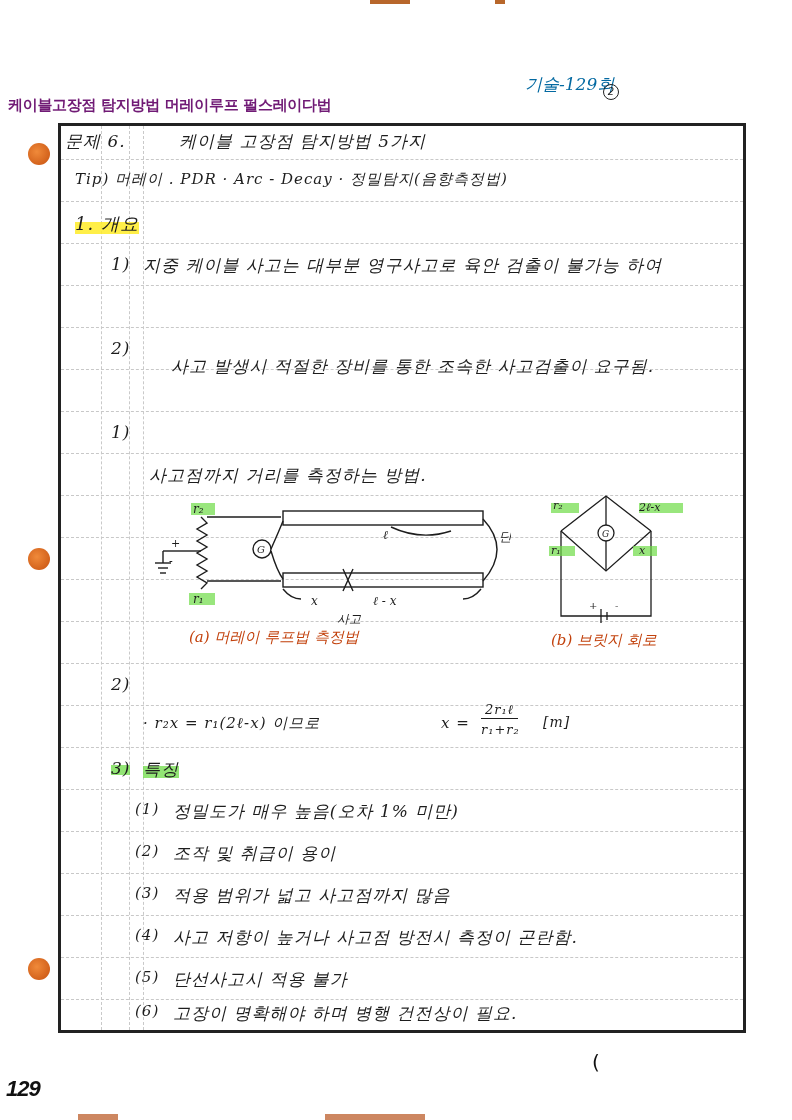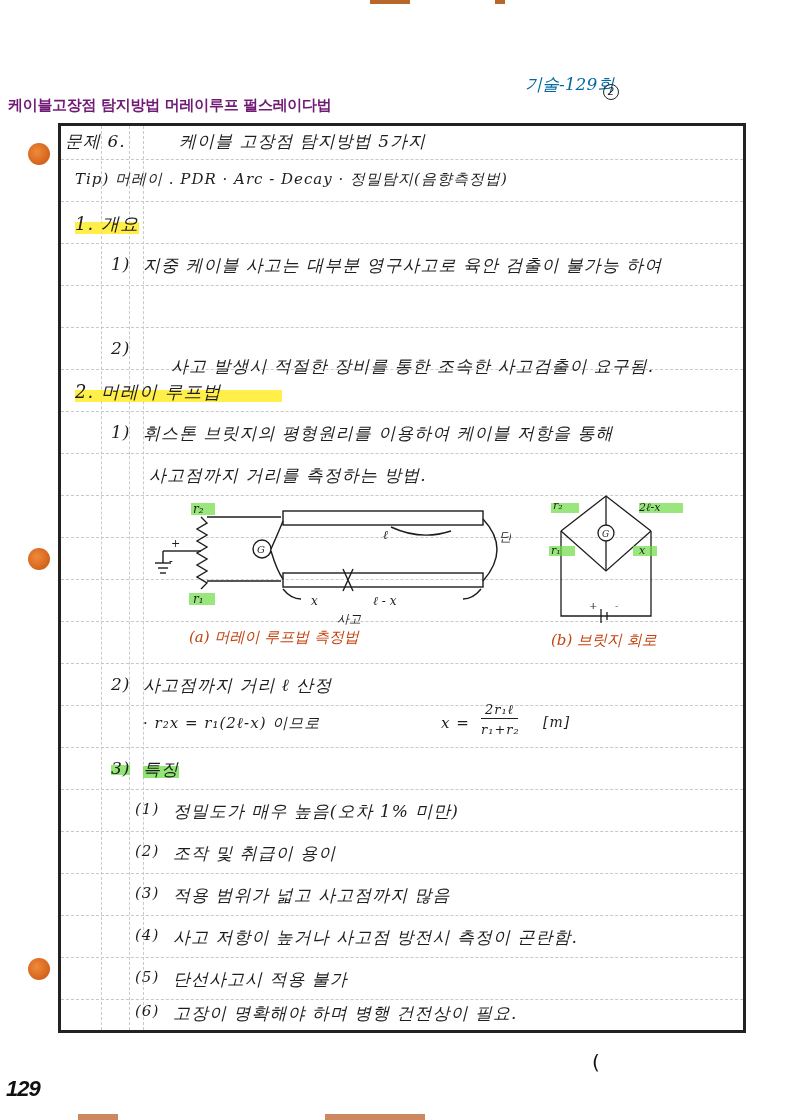--- a/index.html
+++ b/index.html
@@ -95,23 +95,21 @@
   <div class="line-text" style="left:118px;top:4px;">케이블 고장점 탐지방법 5가지</div>
 
   <div class="line-text" style="left:14px;top:44px;font-size:15px;">Tip) 머레이 . PDR · Arc - Decay · 정밀탐지(음향측정법)</div>
 
   <div class="line-text hl-y" style="left:14px;top:86px;font-size:18px;">1. 개요</div>
   <div class="line-text" style="left:50px;top:128px;">1)</div>
   <div class="line-text" style="left:82px;top:128px;">지중 케이블 사고는 대부분 영구사고로 육안 검출이 불가능 하여</div>
   <div class="line-text" style="left:50px;top:212px;">2)</div>
   <div class="line-text" style="left:82px;top:229px;margin-left:28px;">사고 발생시 적절한 장비를 통한 조속한 사고검출이 요구됨.</div>
 
-  <div class="line-text hl-y" style="left:14px;top:254px;font-size:18px;padding-right:60px;">2. 머레이 루프법</div>
   <div class="line-text" style="left:50px;top:296px;">1)</div>
-  <div class="line-text" style="left:82px;top:296px;">휘스톤 브릿지의 평형원리를 이용하여 케이블 저항을 통해</div>
   <div class="line-text" style="left:88px;top:338px;">사고점까지 거리를 측정하는 방법.</div>
 
   <svg style="position:absolute;left:90px;top:375px;" width="360" height="130" viewBox="0 0 360 130">
     <g stroke="#1d1d1d" stroke-width="1.4" fill="none">
 
       <line x1="12" y1="62" x2="12" y2="50"></line>
         <line x1="12" y1="50" x2="40" y2="50"></line>
       <line x1="4" y1="62" x2="20" y2="62"></line>
         <line x1="7" y1="67" x2="17" y2="67"></line>
         <line x1="9" y1="72" x2="15" y2="72"></line>
@@ -168,21 +166,20 @@
     <text x="98" y="20" font-size="11" fill="#1d1d1d">2ℓ-x</text>
     <text x="10" y="63" font-size="11" fill="#1d1d1d">r₁</text>
     <text x="98" y="63" font-size="11" fill="#1d1d1d">x</text>
     <text x="61" y="46" font-size="9" fill="#1d1d1d">G</text>
     <text x="48" y="118" font-size="10" fill="#1d1d1d">+</text>
     <text x="74" y="118" font-size="10" fill="#1d1d1d">-</text>
   </svg>
   <div class="fig-caption" style="left:490px;top:505px;">(b) 브릿지 회로</div>
 
   <div class="line-text" style="left:50px;top:548px;">2)</div>
-  <div class="line-text" style="left:82px;top:548px;">사고점까지 거리 ℓ 산정</div>
   <div class="line-text" style="left:82px;top:588px;font-size:15px;">· r₂x = r₁(2ℓ-x) 이므로</div>
   <div class="line-text" style="left:380px;top:588px;font-size:15px;">x =</div>
   <div class="line-text" style="left:420px;top:576px;font-size:13px;border-bottom:1px solid #1d1d1d;padding:0 4px;">2r₁ℓ</div>
   <div class="line-text" style="left:420px;top:596px;font-size:13px;">r₁+r₂</div>
   <div class="line-text" style="left:482px;top:588px;font-size:14px;">[m]</div>
 
   <div class="line-text hl-g" style="left:50px;top:632px;">3)</div>
   <div class="line-text hl-g" style="left:82px;top:632px;">특징</div>
 
   <div class="line-text" style="left:74px;top:674px;font-size:15px;">(1)</div>

